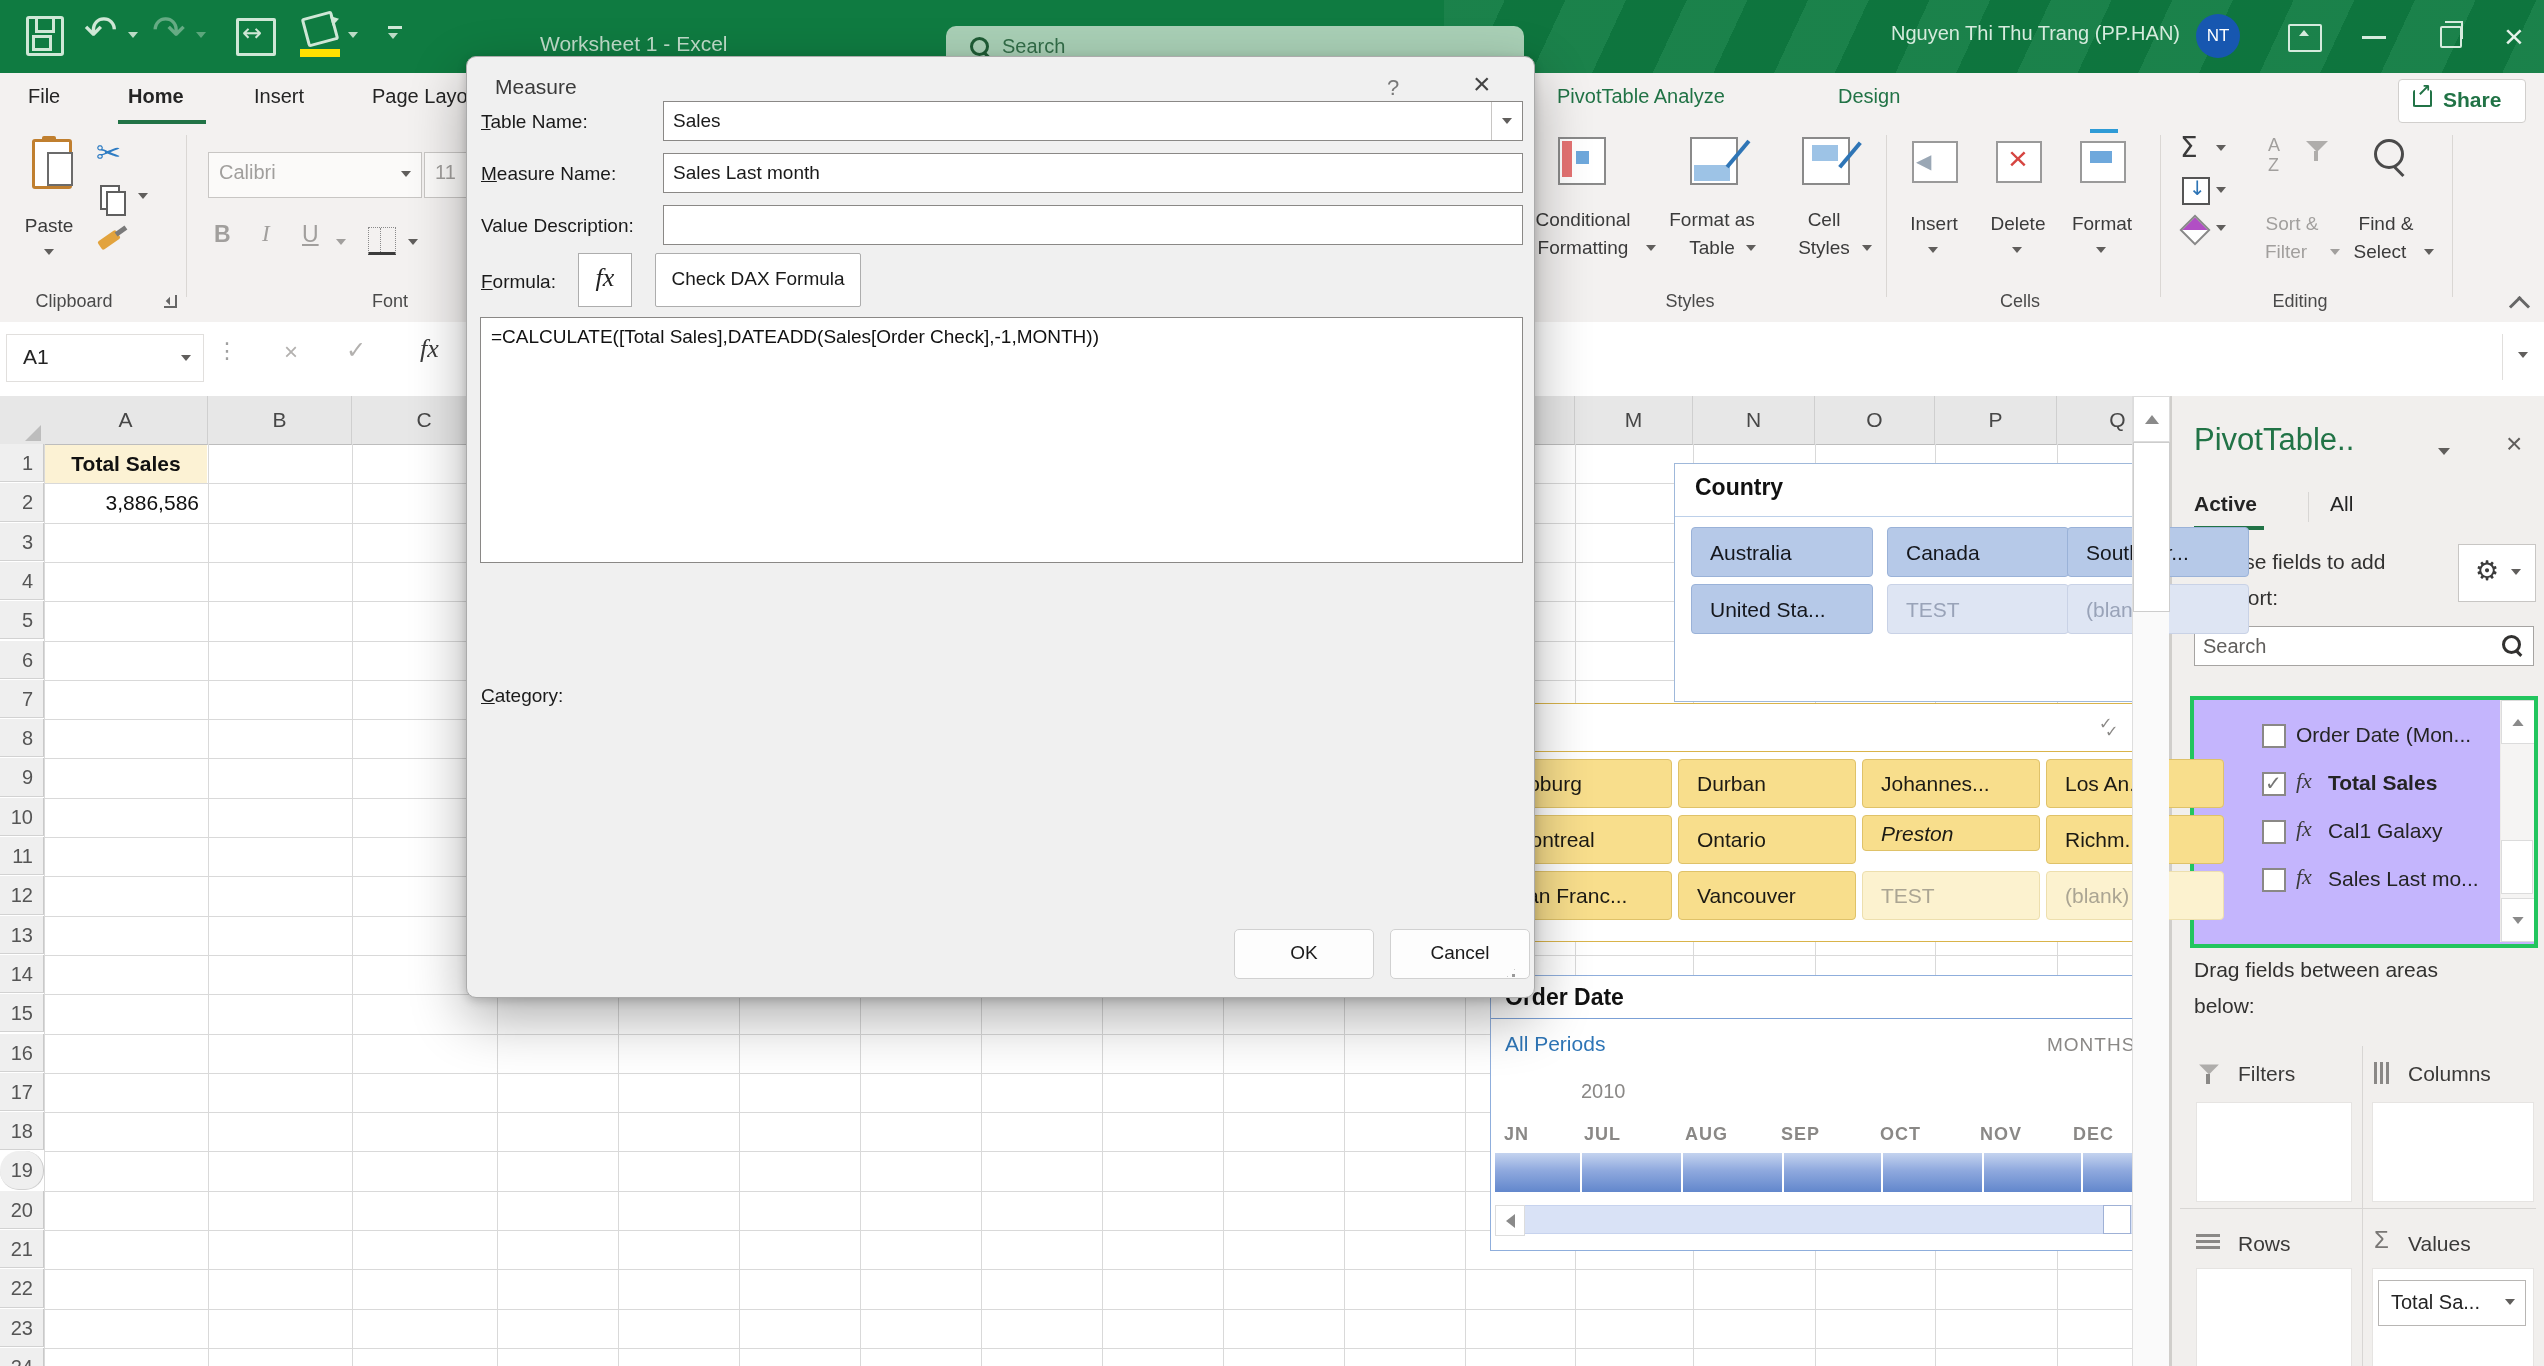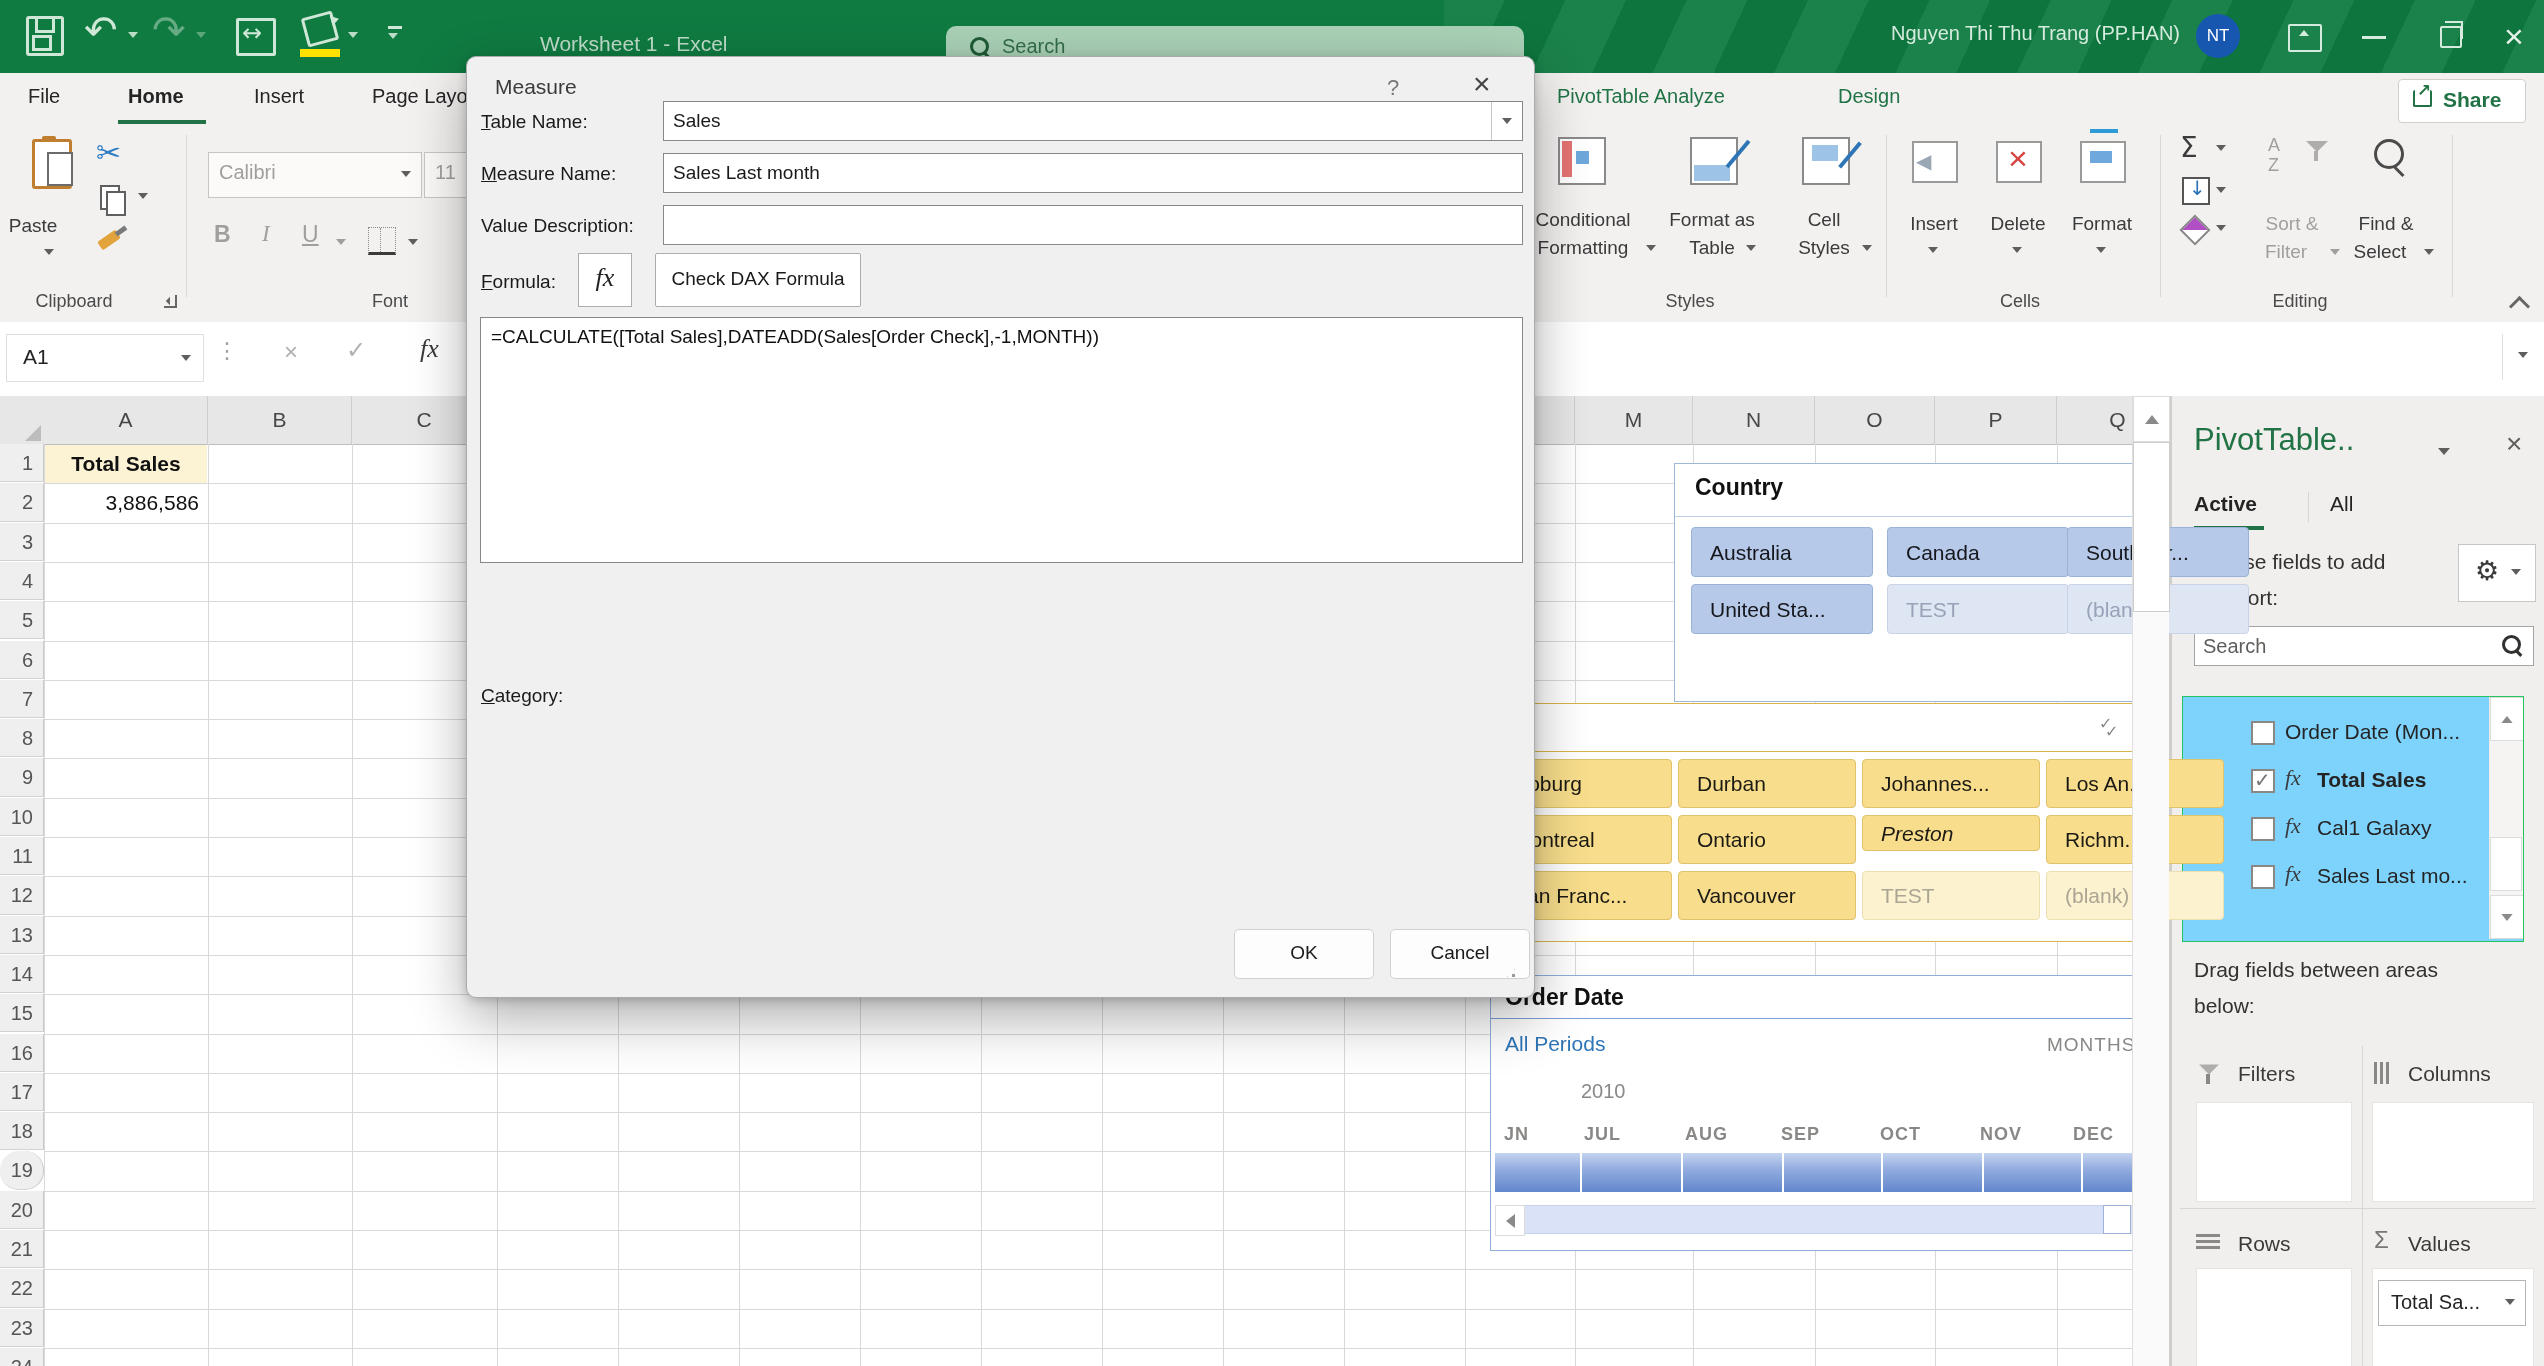--- a/index.html
+++ b/index.html
@@ -170,21 +170,21 @@
   #tab-divider{left:136px;top:96px;width:1px;height:30px;background:#D8D6D4;}
   #tab-all{left:158px;top:96px;font-size:21px;color:#242424;}
   .choose-line{left:22px;font-size:21px;color:#323130;}
   #gear-btn{left:286px;top:148px;width:76px;height:56px;background:#fff;border:1px solid #C8C6C4;}
   #gear-btn .g{position:absolute;left:16px;top:10px;font-size:27px;color:#3B3B3B;}
   #gear-btn .chev{position:absolute;left:52px;top:24px;}
   #pane-search{left:22px;top:230px;width:340px;height:40px;background:#fff;border:1px solid #A6A4A2;box-sizing:border-box;}
   #pane-search span{position:absolute;left:8px;top:8px;font-size:20px;color:#605E5C;}
   #pane-search .mag{position:absolute;right:12px;top:8px;border-color:#323130;}
   #pane-search .mag::after{background:#323130;}
-  #field-list{left:10px;top:300px;width:340px;height:244px;background:#7dd3fc;border:1px solid #22c55e;overflow:hidden;}
+  #field-list{left:18px;top:300px;width:340px;height:244px;background:#c4b5fd;border:4px solid #22c55e;overflow:hidden;}
   .fieldrow{left:0;width:300px;height:44px;}
   .cb{position:absolute;left:68px;top:10px;width:20px;height:20px;border:2px solid #8A8886;background:#fff;}
   .cb.checked::after{content:"✓";position:absolute;left:1px;top:-3px;font-size:20px;color:#767675;font-family:"DejaVu Sans",sans-serif;}
   .fx{position:absolute;left:102px;top:6px;font-size:22px;color:#3b3b3b;}
   .flabel{position:absolute;top:9px;font-size:21px;color:#242424;white-space:nowrap;}
   #fl-scroll{left:306px;top:0;width:33px;height:242px;background:#F5F4F3;border-left:1px solid #EDEBE9;}
   .drag-line{left:22px;font-size:21px;color:#323130;}
   #quad-vdiv{left:190px;top:650px;width:1px;height:320px;background:#D8D6D4;}
   #quad-hdiv{left:8px;top:812px;width:356px;height:1px;background:#D8D6D4;}
   .area-label{font-size:21px;color:#3B3A39;}
@@ -262,21 +262,21 @@
   <div class="abs rtab green" style="left:1838px;">Design</div>
   <div id="share-btn" class="abs">
     <div id="share-ic"></div>
     <span>Share</span>
   </div>
 </div>
 
 <div id="ribbon" class="abs">
 
   <div id="paste-ic" class="abs"></div>
-  <div class="abs rbtn-label" style="left:2px;top:88px;width:62px;">Paste</div>
+  <div class="abs rbtn-label" style="left:18px;top:88px;width:62px;">Paste</div>
   <div class="abs chev sm" style="left:44px;top:122px;"></div>
   <div id="cut-ic" class="abs sym">✂</div>
   <div id="copy-ic" class="abs"></div>
   <div class="abs chev sm" style="left:138px;top:66px;"></div>
   <div id="painter-ic" class="abs"></div>
   <div class="abs glabel" style="left:14px;width:120px;">Clipboard</div>
   <div id="launcher" class="abs"></div>
   <div class="abs gdiv" style="left:186px;"></div>
 
   <div class="abs combo" style="left:208px;top:25px;width:212px;height:44px;">

